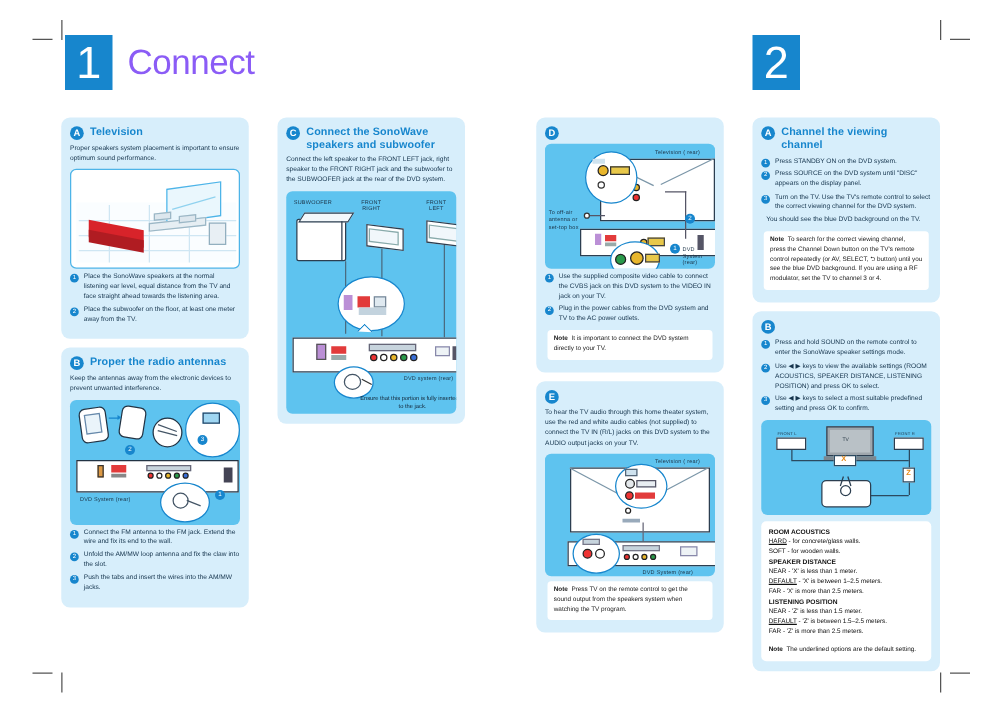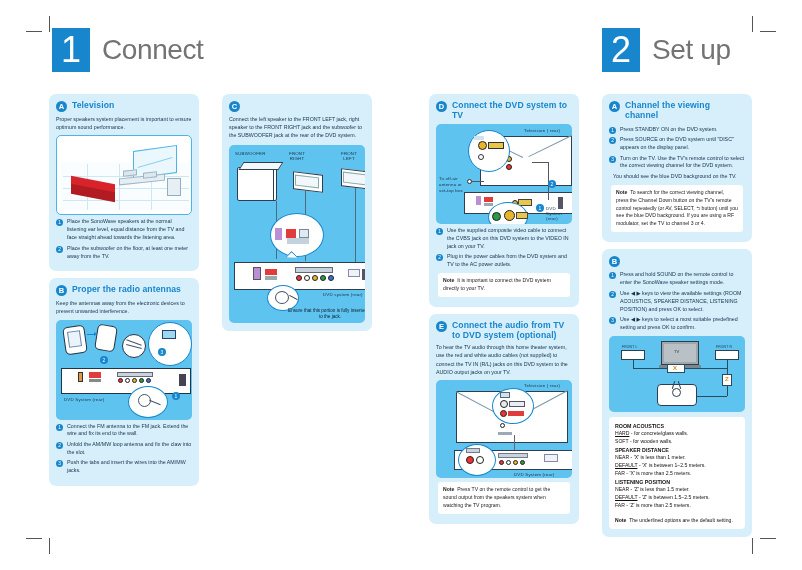--- a/index.html
+++ b/index.html
@@ -8,21 +8,21 @@
 
   
   .crop{position:absolute;background:#555;}
   .crop.v{width:1px;height:16px;}
   .crop.h{height:1px;width:16px;}
 
   
   .bigheader{position:absolute;display:flex;align-items:center;}
   .numbox{width:38px;height:44px;background:#1786cd;color:#fff;display:flex;align-items:center;justify-content:center;
           font-size:36px;font-weight:400;font-family:"Liberation Sans",sans-serif;line-height:1;}
-  .bigtitle{font-size:28px;color:#737373;margin-left:12px;letter-spacing:-0.4px;font-family:"Liberation Sans",sans-serif;}
+  .bigtitle{font-size:28px;color:#8b5cf6;margin-left:12px;letter-spacing:-0.4px;font-family:"Liberation Sans",sans-serif;}
 
   
   .col{position:absolute;width:150px;}
   .panel{background:#d7eefb;border-radius:7px;padding:6px 7px 8px 7px;box-sizing:border-box;}
 
   .sechead{display:flex;align-items:flex-start;gap:5px;margin-bottom:3px;}
   .badge{width:11px;height:11px;border-radius:50%;background:#1786cd;color:#fff;font-size:7.5px;
          display:flex;align-items:center;justify-content:center;flex:0 0 auto;font-weight:bold;margin-top:1px;}
   .sectitle{color:#1786cd;font-size:8.6px;font-weight:600;line-height:1.2;letter-spacing:0.1px;}
   .body-t{font-size:5.3px;line-height:1.55;color:#15344d;}
@@ -72,21 +72,20 @@
   <div class="crop v" style="left:752px;top:538px;"></div>
   <div class="crop h" style="left:760px;top:538px;"></div>
 
   <div class="bigheader" style="left:52px;top:28px;">
     <div class="numbox">1</div>
     <div class="bigtitle">Connect</div>
   </div>
 
   <div class="bigheader" style="left:602px;top:28px;">
     <div class="numbox">2</div>
-    <div class="bigtitle">Set up</div>
   </div>
 
   <div class="col" style="left:49px;top:94px;">
 
     <div class="panel">
       <div class="sechead">
         <div class="badge">A</div>
         <div class="sectitle">Television</div>
       </div>
       <div class="body-t">Proper speakers system placement is important to ensure optimum sound performance.</div>
@@ -185,20 +184,21 @@
           <div class="steptxt">Push the tabs and insert the wires into the AM/MW jacks.</div>
         </div>
       </div>
     </div>
   </div>
 
   <div class="col" style="left:222px;top:94px;">
     <div class="panel">
       <div class="sechead">
         <div class="badge">C</div>
+        <div class="sectitle">Connect the SonoWave speakers and subwoofer</div>
       </div>
       <div class="body-t">Connect the left speaker to the FRONT LEFT jack, right speaker to the FRONT RIGHT jack and the subwoofer to the SUBWOOFER jack at the rear of the DVD system.</div>
 
       <div class="figure sky" style="height:178px;margin-top:5px;">
 
         <div class="lbl" style="left:6px;top:6px;">SUBWOOFER</div>
         <div class="lbl" style="left:60px;top:6px;white-space:pre;text-align:center;">FRONT
 RIGHT</div>
         <div class="lbl" style="left:112px;top:6px;white-space:pre;text-align:center;">FRONT
 LEFT</div>
@@ -244,21 +244,20 @@
         <div class="caption" style="left:58px;top:163px;width:86px;text-align:center;line-height:1.35;">Ensure that this portion is fully inserted in to the jack.</div>
       </div>
     </div>
   </div>
 
   <div class="col" style="left:429px;top:94px;">
 
     <div class="panel">
       <div class="sechead">
         <div class="badge">D</div>
-        <div class="sectitle">Connect the DVD system to TV</div>
       </div>
 
       <div class="figure sky" style="height:100px;margin-top:3px;">
         <div class="lbl" style="left:88px;top:4px;">Television ( rear)</div>
 
         <div class="rect" style="left:44px;top:12px;width:92px;height:50px;background:#fff;border:0.9px solid #2c3e50;"></div>
         <div class="ln" style="left:44px;top:12px;width:48px;height:0.6px;background:#7b96a8;transform:rotate(26deg);transform-origin:left top;"></div>
         <div class="ln" style="left:136px;top:12px;width:48px;height:0.6px;background:#7b96a8;transform:rotate(154deg);transform-origin:left top;"></div>
 
         <div class="circ" style="left:70px;top:32px;width:6px;height:6px;background:#e8b62c;border:0.6px solid #222;"></div>
@@ -308,21 +307,20 @@
       </div>
 
       <div class="notebox">
         <div class="body-t"><span class="nb">Note</span>&nbsp;&nbsp;<span>It is important to connect the DVD system directly to your TV.</span></div>
       </div>
     </div>
 
     <div class="panel" style="margin-top:7px;">
       <div class="sechead">
         <div class="badge">E</div>
-        <div class="sectitle">Connect the audio from TV to DVD system (optional)</div>
       </div>
       <div class="body-t">To hear the TV audio through this home theater system, use the red and white audio cables (not supplied) to connect the TV IN (R/L) jacks on this DVD system to the AUDIO output jacks on your TV.</div>
 
       <div class="figure sky" style="height:98px;margin-top:4px;">
         <div class="lbl" style="left:88px;top:3px;">Television ( rear)</div>
 
         <div class="rect" style="left:20px;top:11px;width:112px;height:52px;background:#fff;border:0.9px solid #2c3e50;"></div>
         <div class="ln" style="left:20px;top:11px;width:52px;height:0.6px;background:#7b96a8;transform:rotate(28deg);transform-origin:left top;"></div>
         <div class="ln" style="left:132px;top:11px;width:52px;height:0.6px;background:#7b96a8;transform:rotate(152deg);transform-origin:left top;"></div>
         <div class="circ" style="left:64px;top:36px;width:5px;height:5px;background:#e33;border:0.5px solid #222;"></div>

